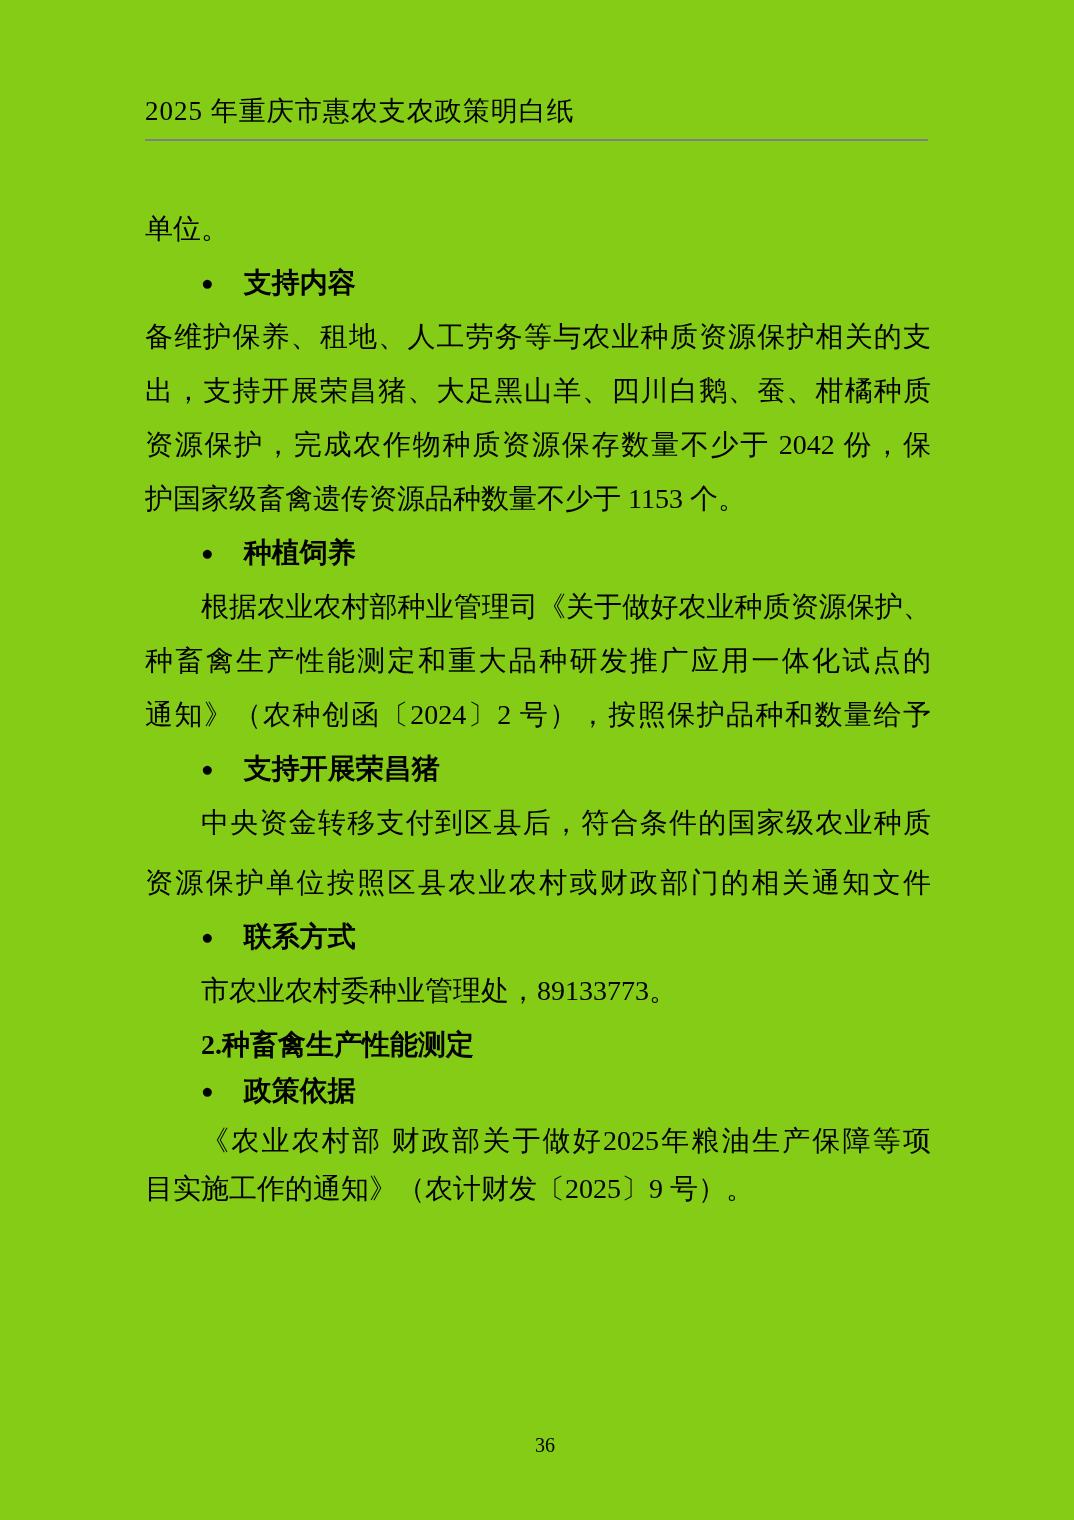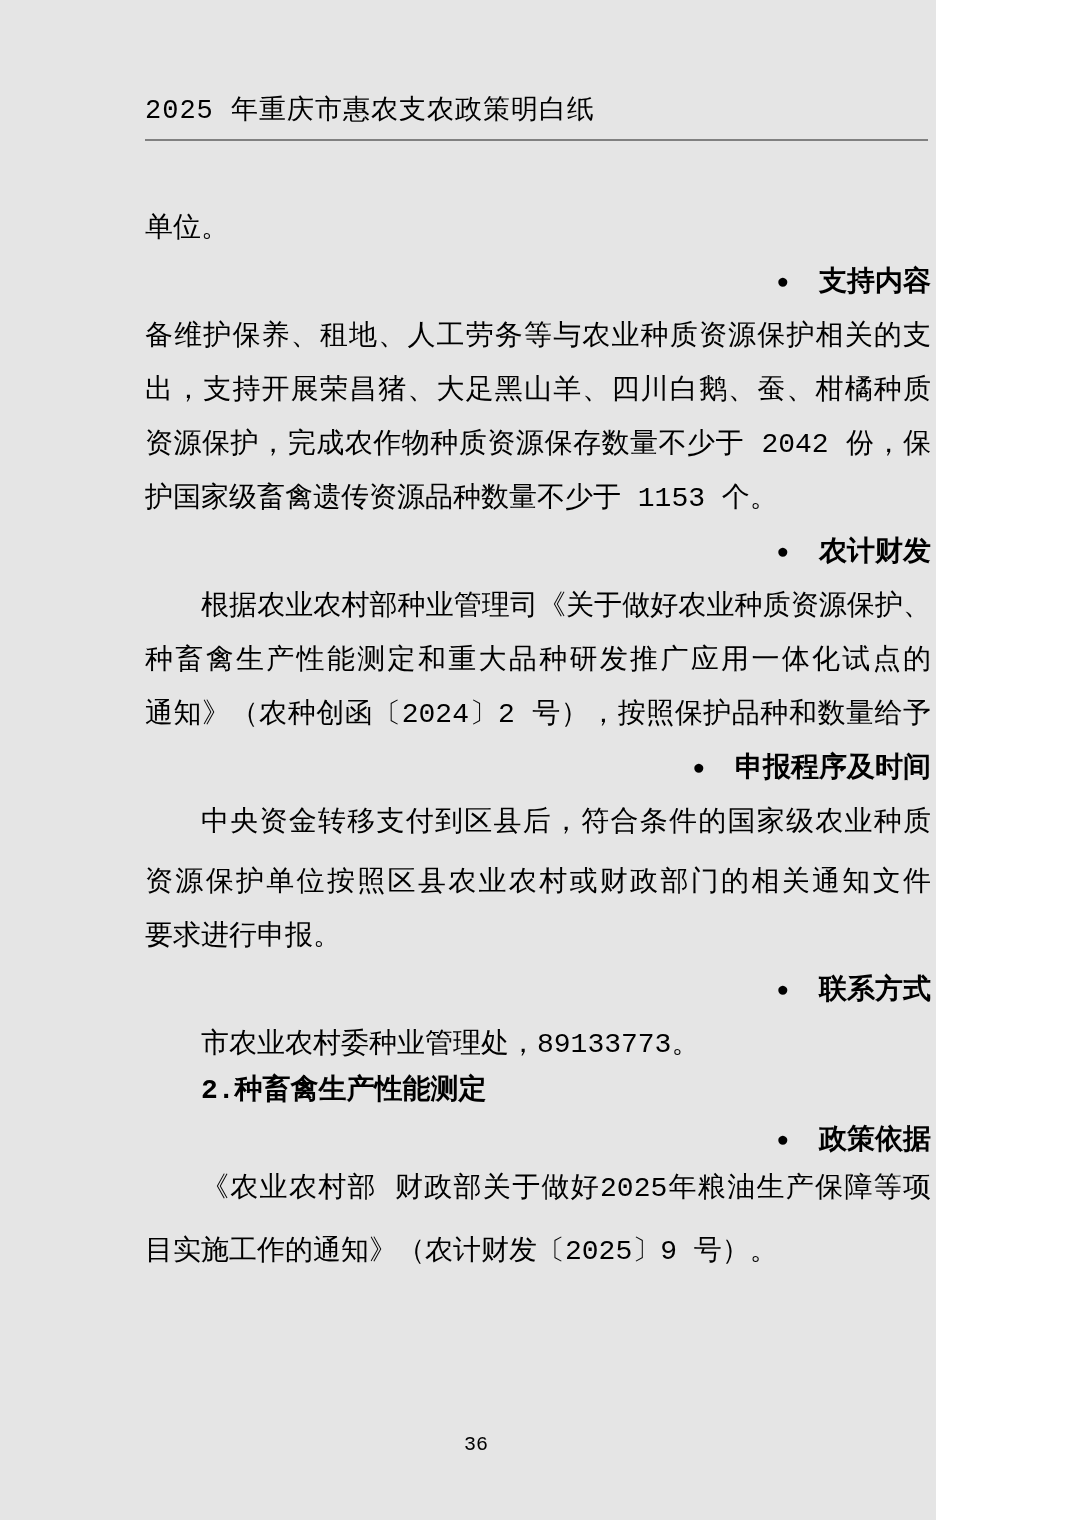--- a/index.html
+++ b/index.html
@@ -2,25 +2,25 @@
 <html><head>
 <meta charset="utf-8">
 <style>
   html, body {
     margin: 0;
     padding: 0;
     background: #ffffff;
   }
   .page {
     position: relative;
-    width: 936px;
+    width: 1074px;
     height: 1520px;
-    background: #e5e5e5;
+    background: #84cc16;
     color: #000000;
-    font-family: Liberation Mono, monospace;
+    font-family: Liberation Serif, serif;
     overflow: hidden;
   }
   .header-title {
     position: absolute;
     left: 145px;
     top: 94px;
     font-size: 27px;
     line-height: 34px;
     letter-spacing: 1px;
     white-space: nowrap;
@@ -47,21 +47,20 @@
   .line.just {
     text-align: justify;
     text-align-last: justify;
   }
   .line.indent {
     text-indent: 56px;
   }
   .heading {
     font-weight: bold;
     padding-left: 56px;
-    text-align: right;
   }
   .heading .bullet {
     font-size: 21px;
     margin-right: 30px;
     vertical-align: 2px;
   }
   .subheading {
     font-weight: bold;
     text-indent: 56px;
   }
@@ -88,28 +87,27 @@
   <div class="header-title">2025 年重庆市惠农支农政策明白纸</div>
   <div class="header-rule"></div>
 
   <main class="content">
       <div class="line pline">单位。</div>
       <div class="line heading"><span class="bullet">●</span><span>支持内容</span></div>
       <div class="line pline just">备维护保养、租地、人工劳务等与农业种质资源保护相关的支</div>
       <div class="line pline just">出，支持开展荣昌猪、大足黑山羊、四川白鹅、蚕、柑橘种质</div>
       <div class="line pline just">资源保护，完成农作物种质资源保存数量不少于 2042 份，保</div>
       <div class="line pline">护国家级畜禽遗传资源品种数量不少于 1153 个。</div>
-      <div class="line heading"><span class="bullet">●</span><span>农计财发</span></div>
+      <div class="line heading"><span class="bullet">●</span><span>种植饲养</span></div>
       <div class="line pline just indent">根据农业农村部种业管理司《关于做好农业种质资源保护、</div>
       <div class="line pline just">种畜禽生产性能测定和重大品种研发推广应用一体化试点的</div>
       <div class="line pline just">通知》（农种创函〔2024〕2 号），按照保护品种和数量给予</div>
-      <div class="line heading"><span class="bullet">●</span><span>申报程序及时间</span></div>
+      <div class="line heading"><span class="bullet">●</span><span>支持开展荣昌猪</span></div>
       <div class="line pline just indent">中央资金转移支付到区县后，符合条件的国家级农业种质</div>
       <div class="line pline just">资源保护单位按照区县农业农村或财政部门的相关通知文件</div>
-      <div class="line pline">要求进行申报。</div>
       <div class="line heading"><span class="bullet">●</span><span>联系方式</span></div>
       <div class="line pline indent">市农业农村委种业管理处，89133773。</div>
       <div class="line subheading">2.种畜禽生产性能测定</div>
       <div class="line heading"><span class="bullet">●</span><span>政策依据</span></div>
       <div class="line pline just indent">《农业农村部 财政部关于做好2025年粮油生产保障等项</div>
       <div class="line pline">目实施工作的通知》（农计财发〔2025〕9 号）。</div>
     </main>
 
   <div class="footer">
     <span>36</span>

